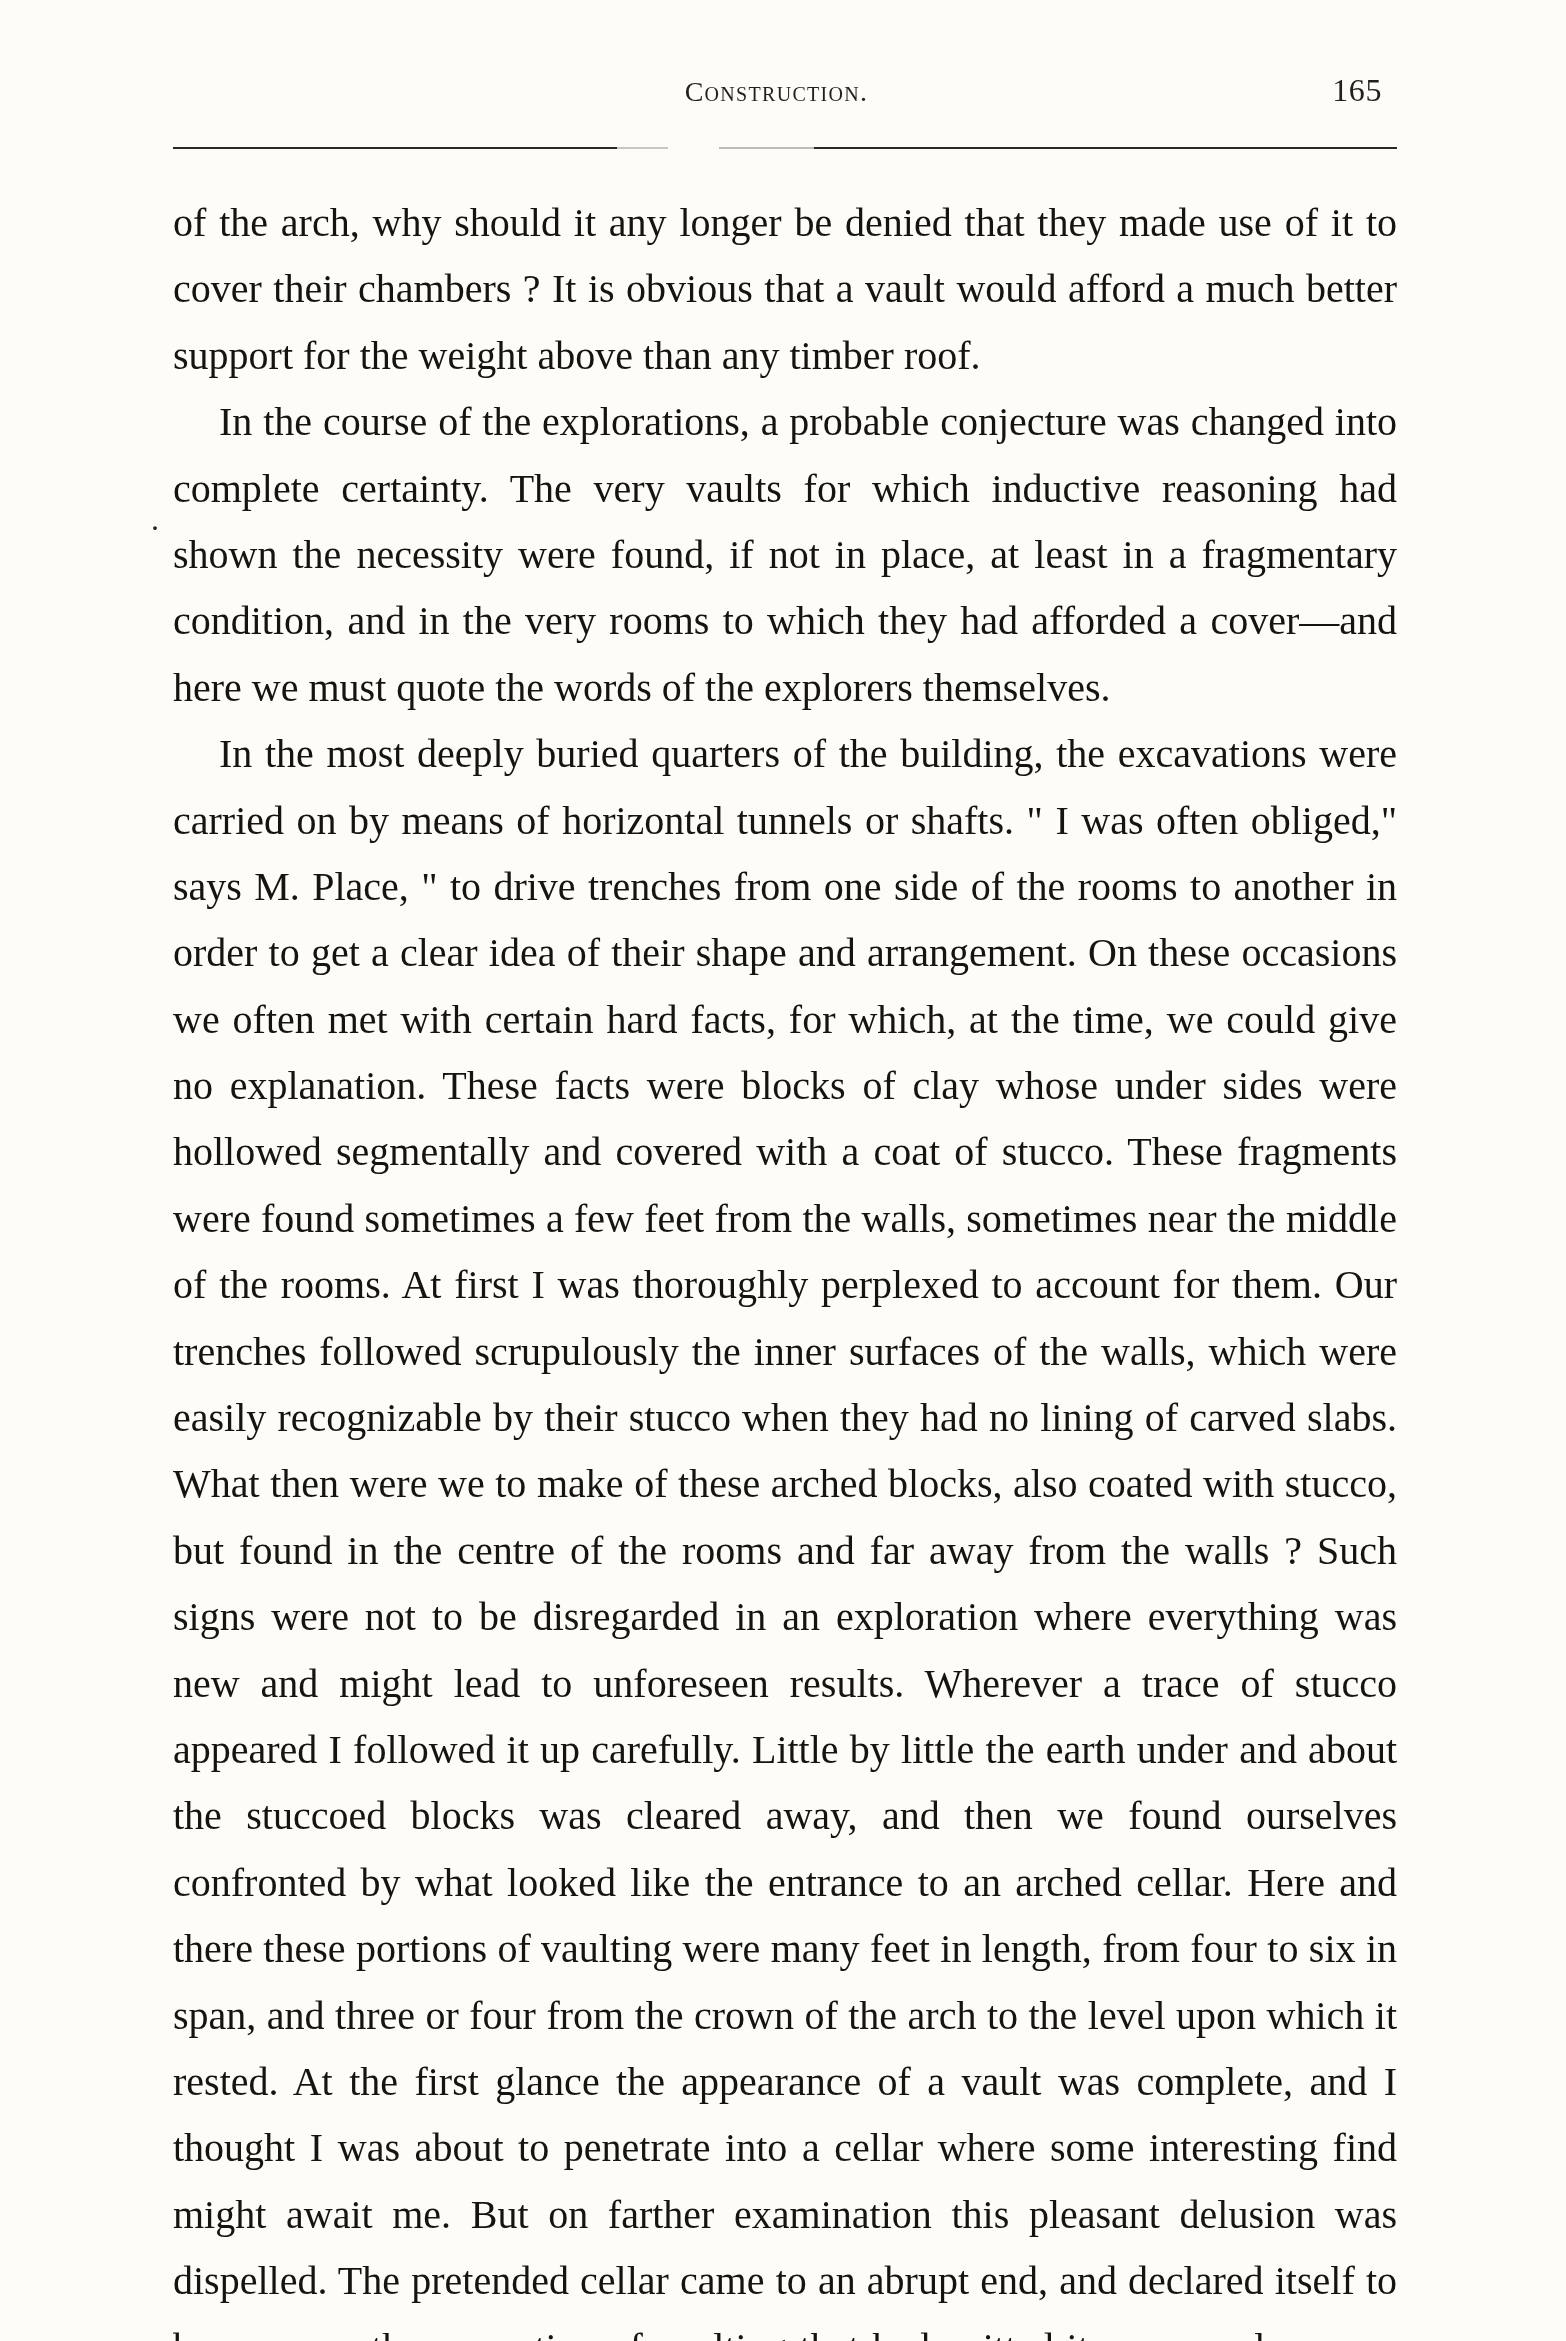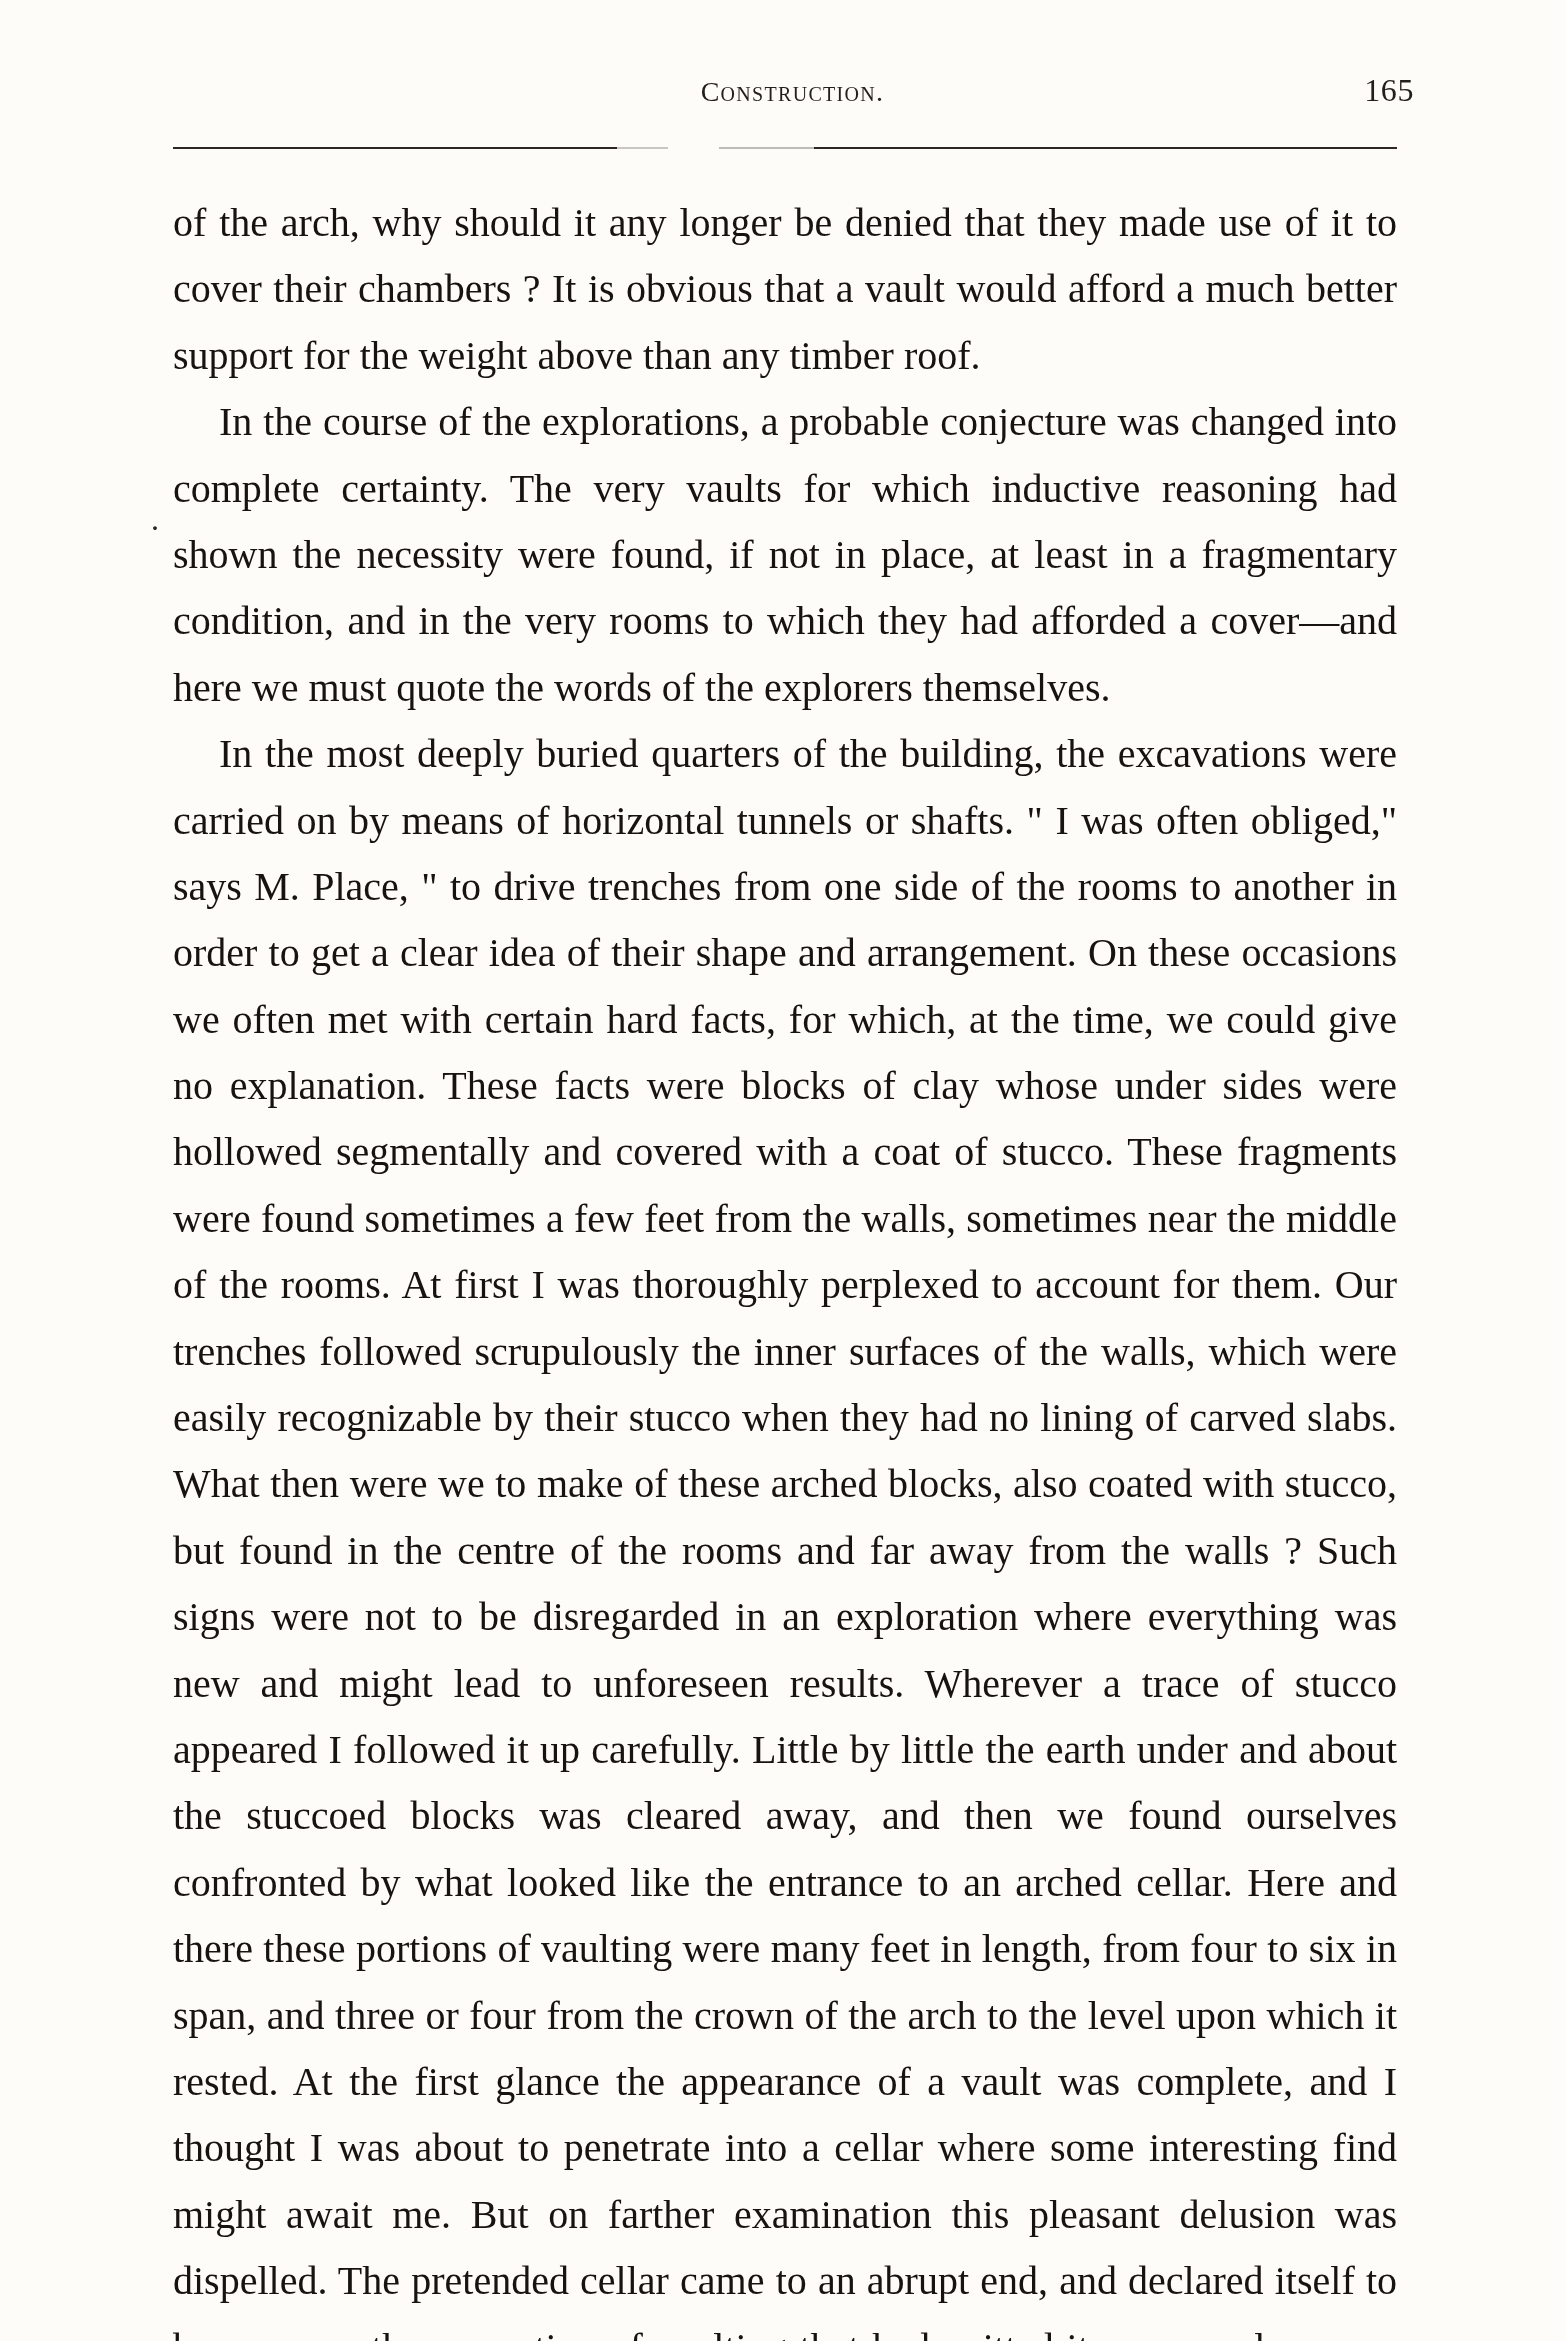--- a/index.html
+++ b/index.html
@@ -18,21 +18,21 @@
     width: 1567px;
     height: 2342px;
     box-sizing: border-box;
     padding: 0;
     background: #fdfcf9;
   }
   .header {
     position: absolute;
     top: 76px;
     left: 171px;
-    right: 153px;
+    right: 185px;
     height: 57px;
   }
   .running-head {
     position: absolute;
     left: 0;
     right: 0;
     text-align: center;
     font-variant: small-caps;
     font-size: 28px;
     letter-spacing: 1.3px;

